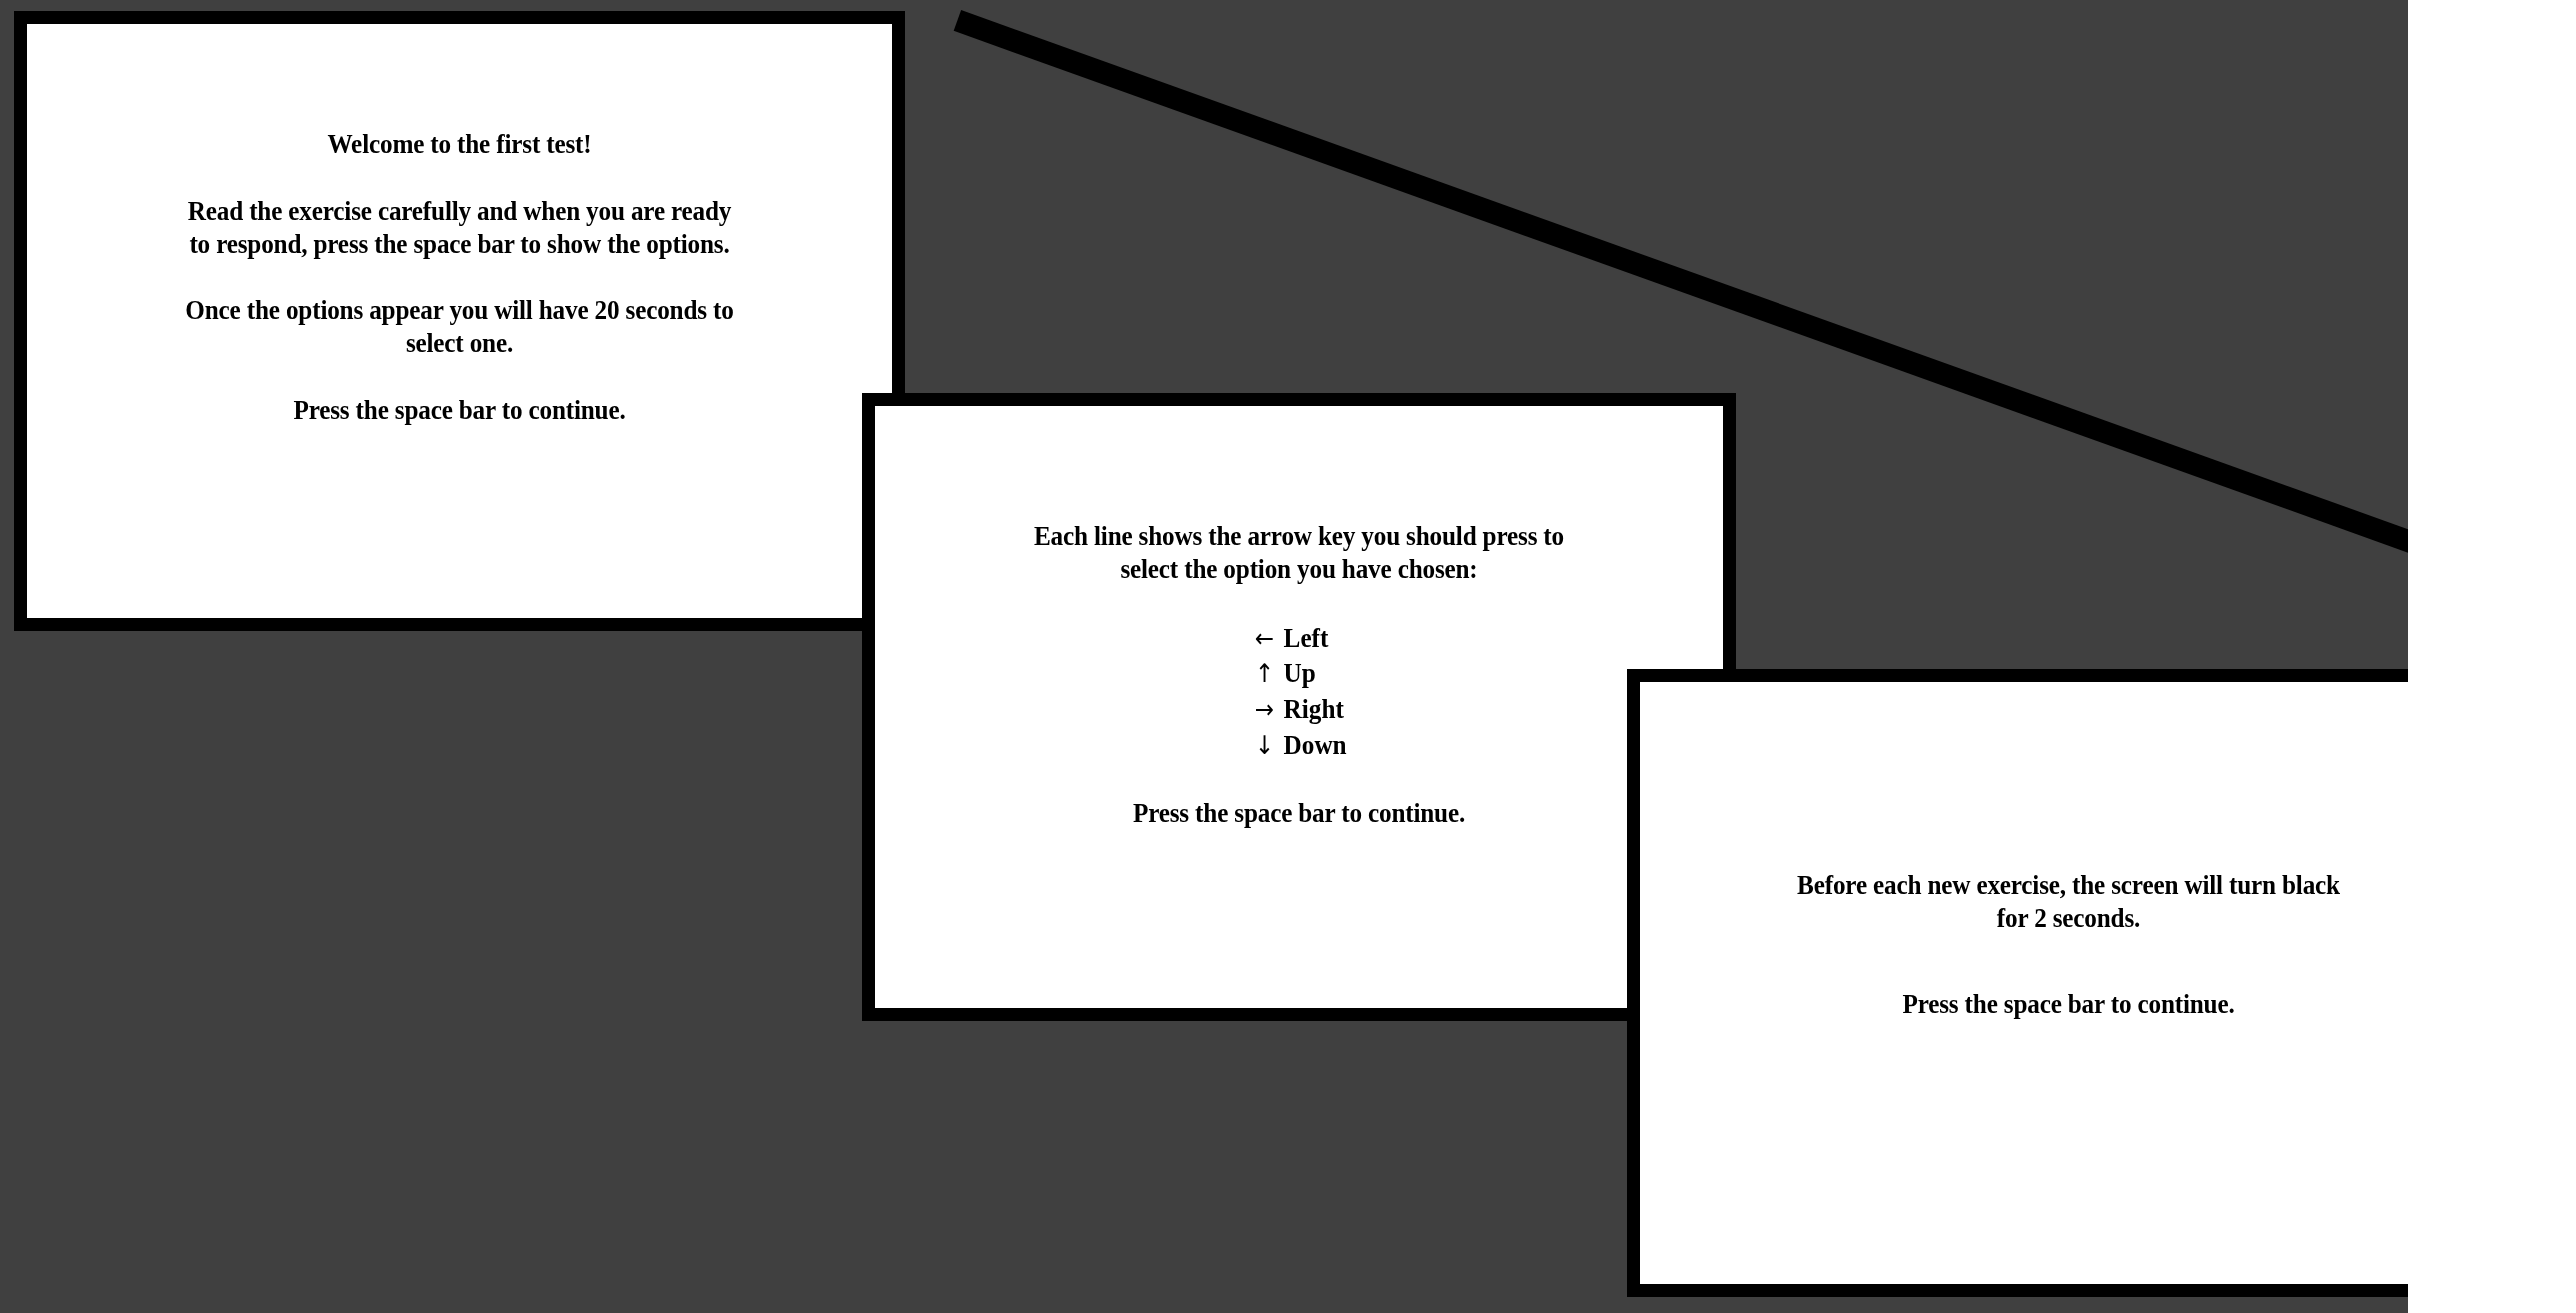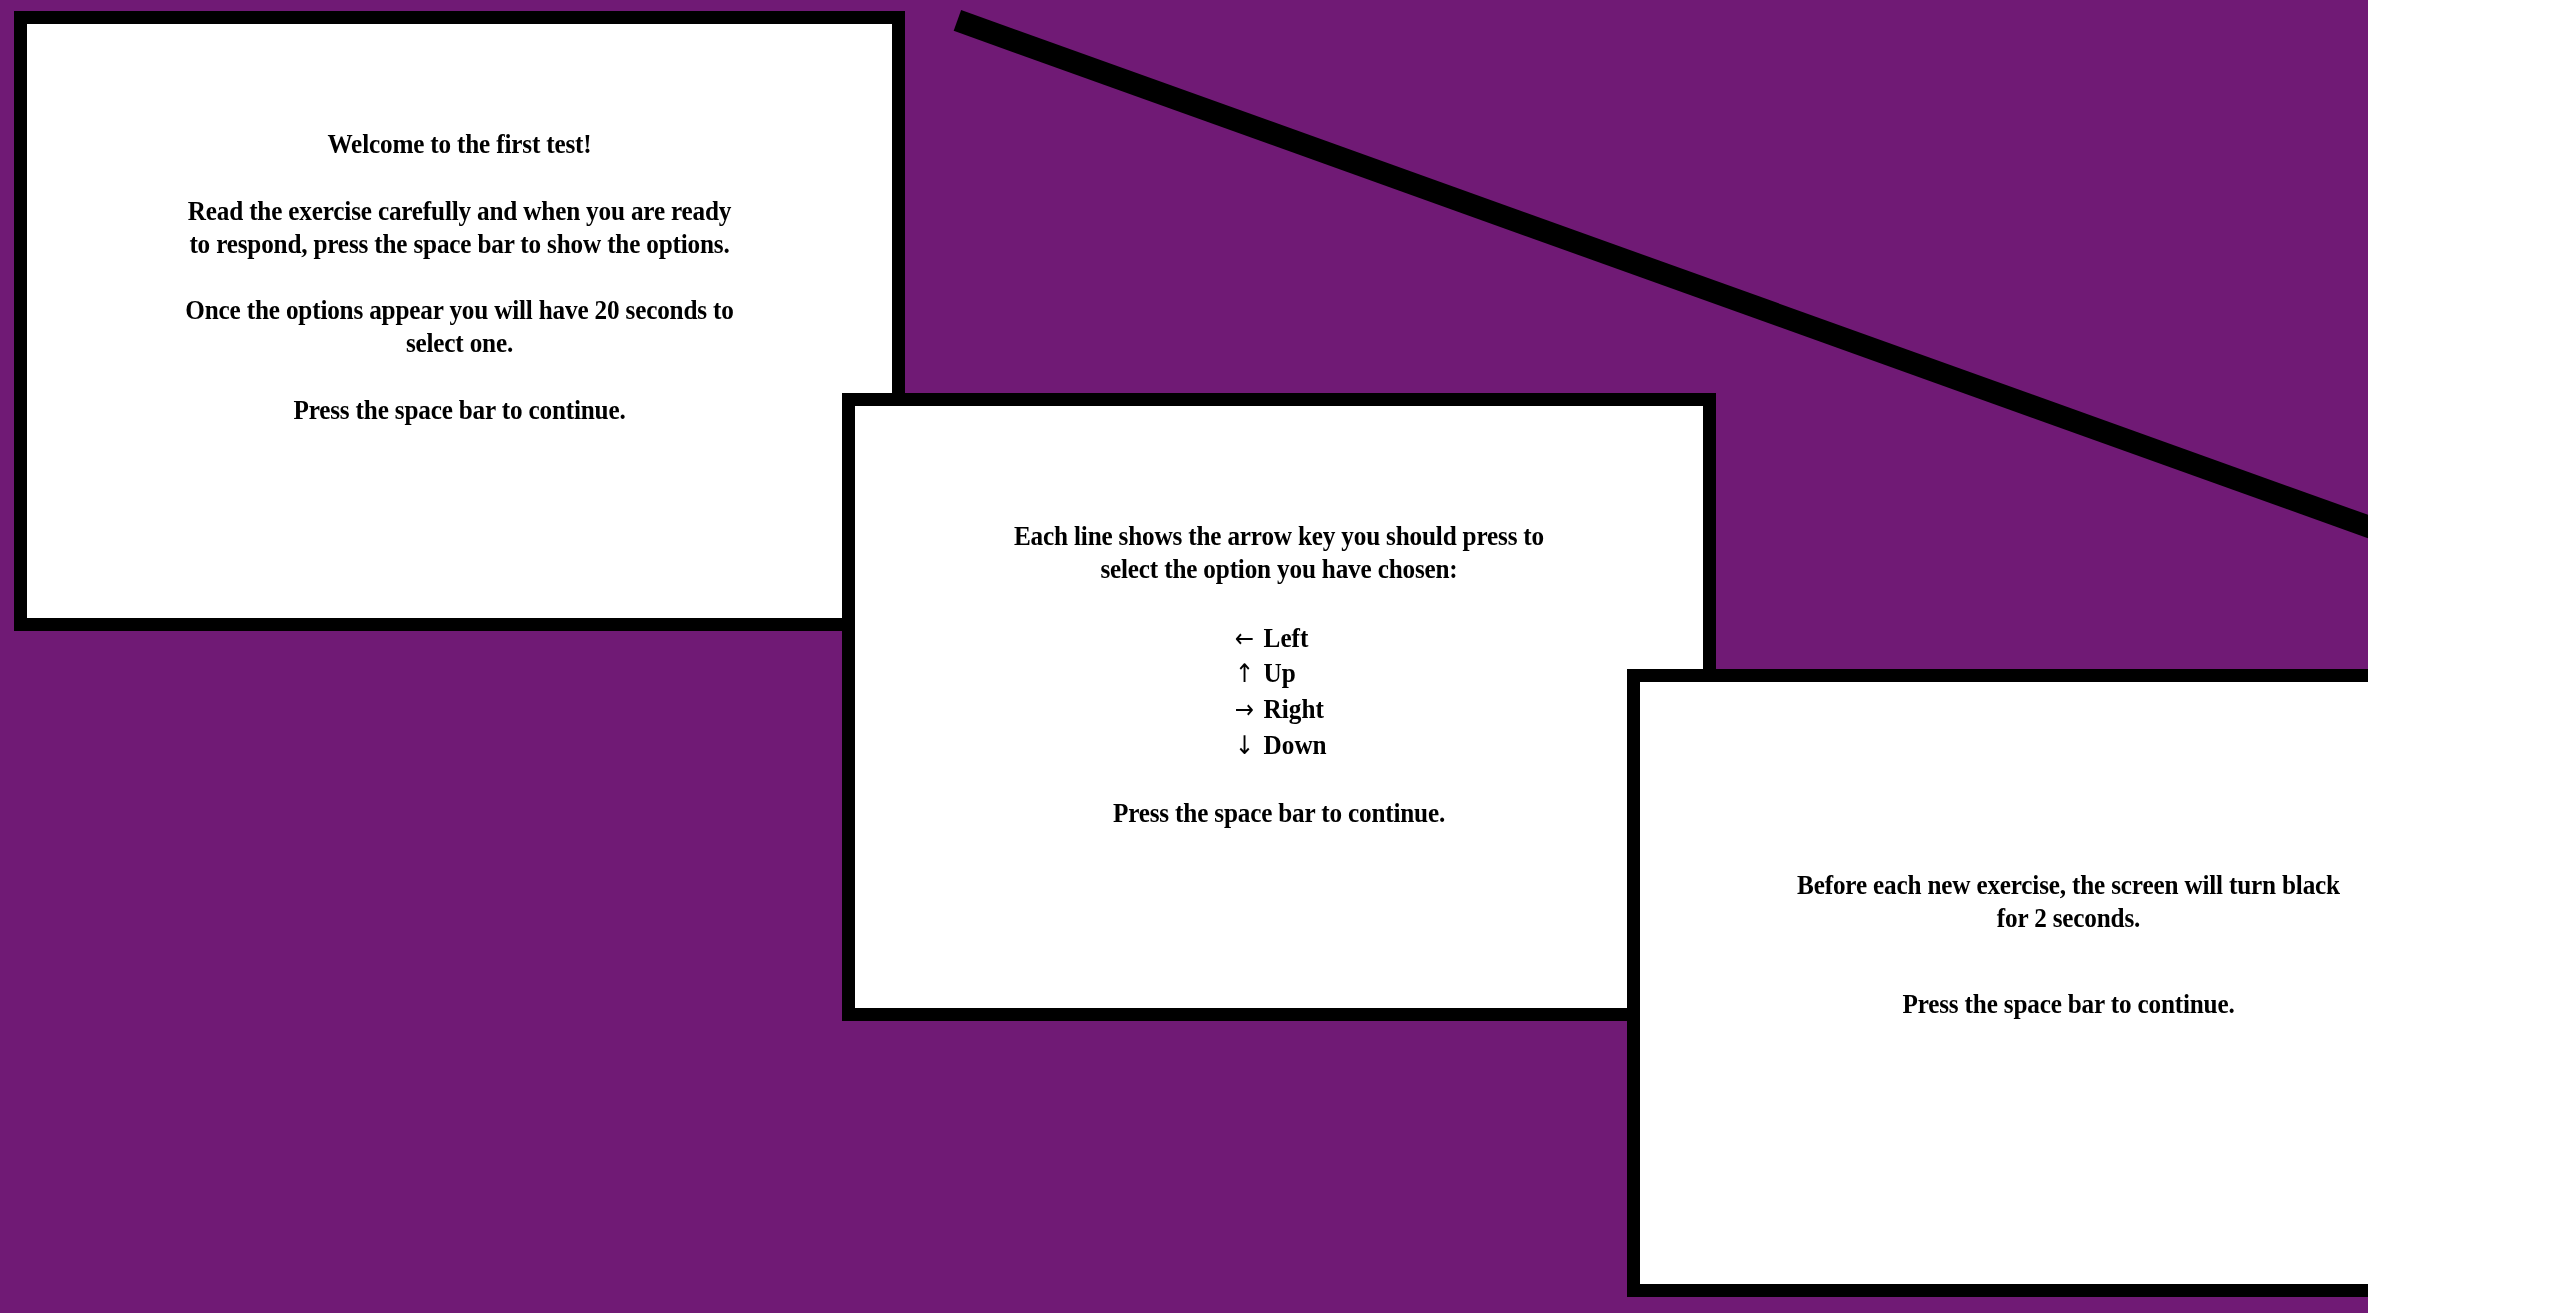--- a/index.html
+++ b/index.html
@@ -5,23 +5,24 @@
 <style>
   html, body {
     margin: 0;
     padding: 0;
     background: #ffffff;
   }
   #stage {
     position: relative;
     width: 2368px;
     height: 1314px;
-    background: #701a75;
+    background: #404040;
     overflow: hidden;
     font-family: "Liberation Serif", "DejaVu Serif", serif;
+    padding-left: 40px;
   }
 
   
   .flow-arrow {
     position: absolute;
     left: 0;
     top: 0;
     width: 2576px;
     height: 1314px;
     pointer-events: none;
@@ -85,21 +86,21 @@
   #panel-1 {
     left: 13.6px;
     top: 11px;
     width: 891px;
     height: 620px;
     z-index: 2;
   }
   #panel-1 .panel-body { padding-top: 104px; }
 
   #panel-2 {
-    left: 842px;
+    left: 862px;
     top: 393px;
     width: 874px;
     height: 628px;
     z-index: 3;
   }
   #panel-2 .panel-body { padding-top: 114px; }
 
   #panel-3 {
     left: 1627px;
     top: 669px;

